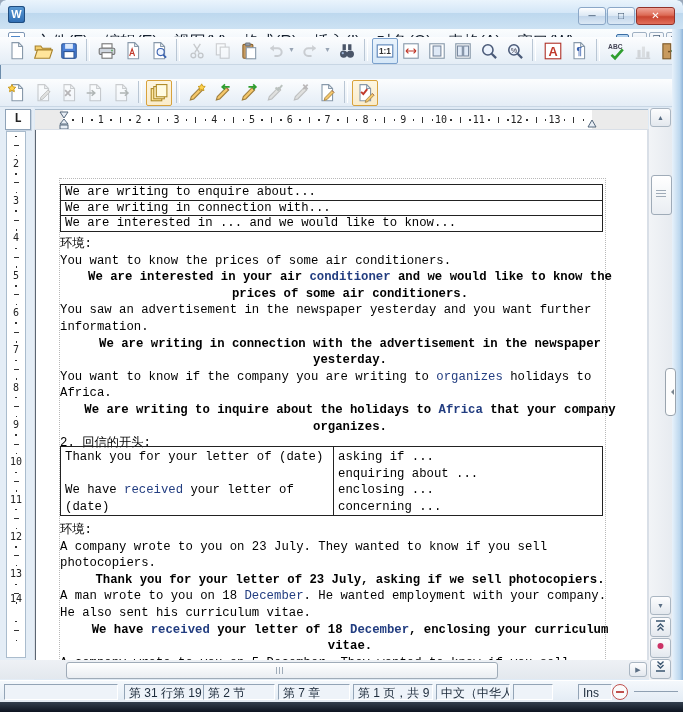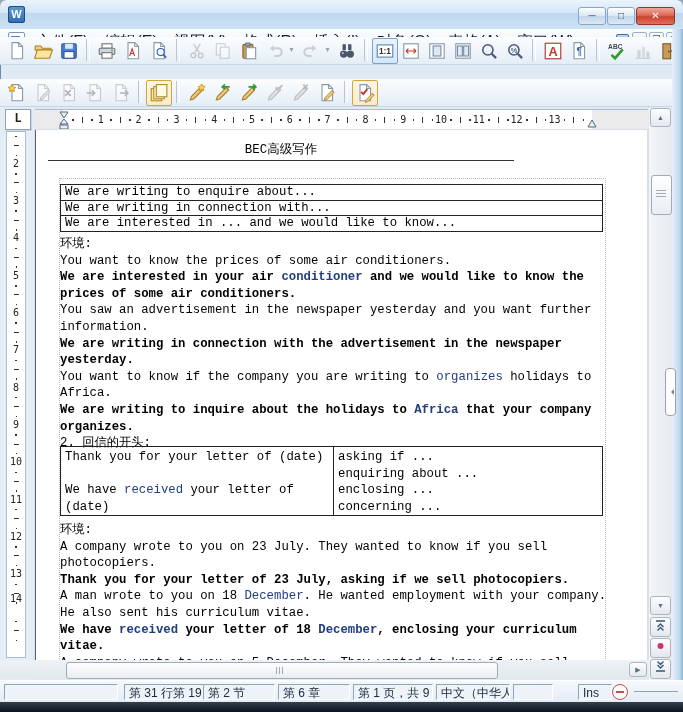--- a/index.html
+++ b/index.html
@@ -65,21 +65,21 @@
   #page{position:absolute;left:35px;top:130px;width:611px;height:531px;background:#fff;
     border-left:1px solid #5a6572;overflow:hidden;}
   .mono{font-family:"Liberation Mono","DejaVu Sans Mono",monospace;font-size:12.3px;white-space:pre;}
   #hdr{position:absolute;left:12px;top:11px;width:466px;height:19px;line-height:19px;text-align:center;
     font-size:12.5px;border-bottom:1px solid #333;font-family:"Liberation Mono",monospace;}
   .guide-h{position:absolute;border-top:1px dotted #b8b8b8;}
   .guide-v{position:absolute;border-left:1px dotted #b8b8b8;}
   table.dtab{position:absolute;border-collapse:collapse;table-layout:fixed;}
   table.dtab td{border:1px solid #222;padding:0 0 0 4px;vertical-align:top;}
   .dline{height:16.6px;line-height:16.6px;}
-  .b{font-weight:bold;}
+  .b{font-weight:bold;text-align:center;}
   .w{color:#223d80;}
   #clipline{position:absolute;left:24px;top:525px;width:560px;height:5px;overflow:hidden;}
   
   #vscroll{position:absolute;left:649px;top:108px;width:23px;height:572px;background:linear-gradient(90deg,#f2f4f7,#e7ebf0);}
   .sbtn{position:absolute;left:1px;width:21px;border:1px solid #aab6c2;border-radius:3px;
     background:linear-gradient(#fdfdfe,#e3e8ee);text-align:center;color:#5a6e84;box-sizing:border-box;}
   #vthumb{position:absolute;left:2px;top:67px;width:19px;height:38px;border:1px solid #9fabb8;border-radius:3px;
     background:linear-gradient(#fff,#e9edf2);}
   #vthumb i,#hthumb i{position:absolute;background:#9fabb8;}
   #hscroll{position:absolute;left:0px;top:660px;width:649px;height:19px;background:linear-gradient(#eef1f5,#e3e8ee);}
@@ -406,21 +406,20 @@
       <i class="rtick" style="left: 8.5px; top: 470.203px; width: 1.5px; height: 1.5px;"></i>
       <span class="rnum" style="left: 3px; top: 436.203px;">13</span>
       <i class="rtick" style="left: 8.25px; top: 488.812px; width: 1.5px; height: 1.5px;"></i>
       <i class="rtick" style="left: 6.5px; top: 498.112px; width: 5px; height: 1px;"></i>
       <i class="rtick" style="left: 8.5px; top: 507.512px; width: 1.5px; height: 1.5px;"></i>
       <span class="rnum" style="left: 3px; top: 461px;">14</span>
     </div>
 
   <div id="workbg"></div>
   <div id="page">
-    <div id="hdr">BEC高级写作</div>
     <div class="guide-h" style="left:24px;top:48px;width:546px;"></div>
     <div class="guide-v" style="left:23px;top:48px;height:483px;"></div>
     <div class="guide-v" style="left:569px;top:48px;height:483px;"></div>
     <table id="dtab1" class="dtab mono" style="left:24px;top:54px;width:543px;"><tbody><tr><td style="height:14.7px;line-height:14.7px">We are writing to enquire about...</td></tr><tr><td style="height:14.7px;line-height:14.7px">We are writing in connection with...</td></tr><tr><td style="height:14.7px;line-height:14.7px">We are interested in ... and we would like to know...</td></tr></tbody></table>
     <div id="body1" class="mono" style="position:absolute;left:24px;top:106px;width:580px;"><div class="dline"><span>环境:</span></div><div class="dline"><span>You want to know the prices of some air conditioners.</span></div><div class="dline b"><span>We are interested in your air </span><span class="w">conditioner</span><span> and we would like to know the</span></div><div class="dline b"><span>prices of some air conditioners.</span></div><div class="dline"><span>You saw an advertisement in the newspaper yesterday and you want further</span></div><div class="dline"><span>information.</span></div><div class="dline b"><span>We are writing in connection with the advertisement in the newspaper</span></div><div class="dline b"><span>yesterday.</span></div><div class="dline"><span>You want to know if the company you are writing to </span><span class="w">organizes</span><span> holidays to</span></div><div class="dline"><span>Africa.</span></div><div class="dline b"><span>We are writing to inquire about the holidays to </span><span class="w">Africa</span><span> that your company</span></div><div class="dline b"><span>organizes.</span></div><div class="dline"><span>2. 回信的开头:</span></div></div>
     <table id="dtab2" class="dtab mono" style="left:24px;top:316px;width:543px;"><tbody><tr><td style="width:268px;padding-top:2px;"><div class="dline" style="line-height:16.9px"><span>Thank you for your letter of (date)</span></div><div class="dline" style="line-height:16.9px"><span> </span></div><div class="dline" style="line-height:16.9px"><span>We have </span><span class="w">received</span><span> your letter of</span></div><div class="dline" style="line-height:16.9px"><span>(date)</span></div></td><td style="padding-top:2px;"><div class="dline" style="line-height:16.9px"><span>asking if ...</span></div><div class="dline" style="line-height:16.9px"><span>enquiring about ...</span></div><div class="dline" style="line-height:16.9px"><span>enclosing ...</span></div><div class="dline" style="line-height:16.9px"><span>concerning ...</span></div></td></tr></tbody></table>
     <div id="body2" class="mono" style="position:absolute;left:24px;top:392px;width:580px;"><div class="dline"><span>环境:</span></div><div class="dline"><span>A company wrote to you on 23 July. They wanted to know if you sell</span></div><div class="dline"><span>photocopiers.</span></div><div class="dline b"><span>Thank you for your letter of 23 July, asking if we sell photocopiers.</span></div><div class="dline"><span>A man wrote to you on 18 </span><span class="w">December</span><span>. He wanted employment with your company.</span></div><div class="dline"><span>He also sent his curriculum vitae.</span></div><div class="dline b"><span>We have </span><span class="w">received</span><span> your letter of 18 </span><span class="w">December</span><span>, enclosing your curriculum</span></div><div class="dline b"><span>vitae.</span></div></div>
     <div id="clipline" class="mono"><div class="dline"><span>A company wrote to you on 5 December. They wanted to know if you sell</span></div></div>
   </div>
 
@@ -460,21 +459,21 @@
 
   <div id="right-border"></div>
   <div id="gripper">
       <i></i>
     </div>
 
   <div id="statusbar">
       <div class="scell" style="left: 4px; width: 114px;"></div>
       <div class="scell" style="left: 124px; width: 100px;">第 31 行第 19</div>
       <div class="scell" style="left: 203px; width: 72px;">第 2 节</div>
-      <div class="scell" style="left: 278px; width: 72px;">第 6 章</div>
+      <div class="scell" style="left: 278px; width: 72px;">第 7 章</div>
       <div class="scell" style="left: 353px; width: 80px;">第 1 页，共 9 页</div>
       <div class="scell" style="left: 436px; width: 74px;">中文（中华人</div>
       <div class="scell" style="left: 513px; width: 40px;"></div>
       <div class="scell" style="left: 578px; width: 34px;">Ins</div>
     </div>
   <div id="zoomknob">
       <i></i>
     </div>
   <div id="zoomline"></div>
   <div id="bottom-band"></div>

